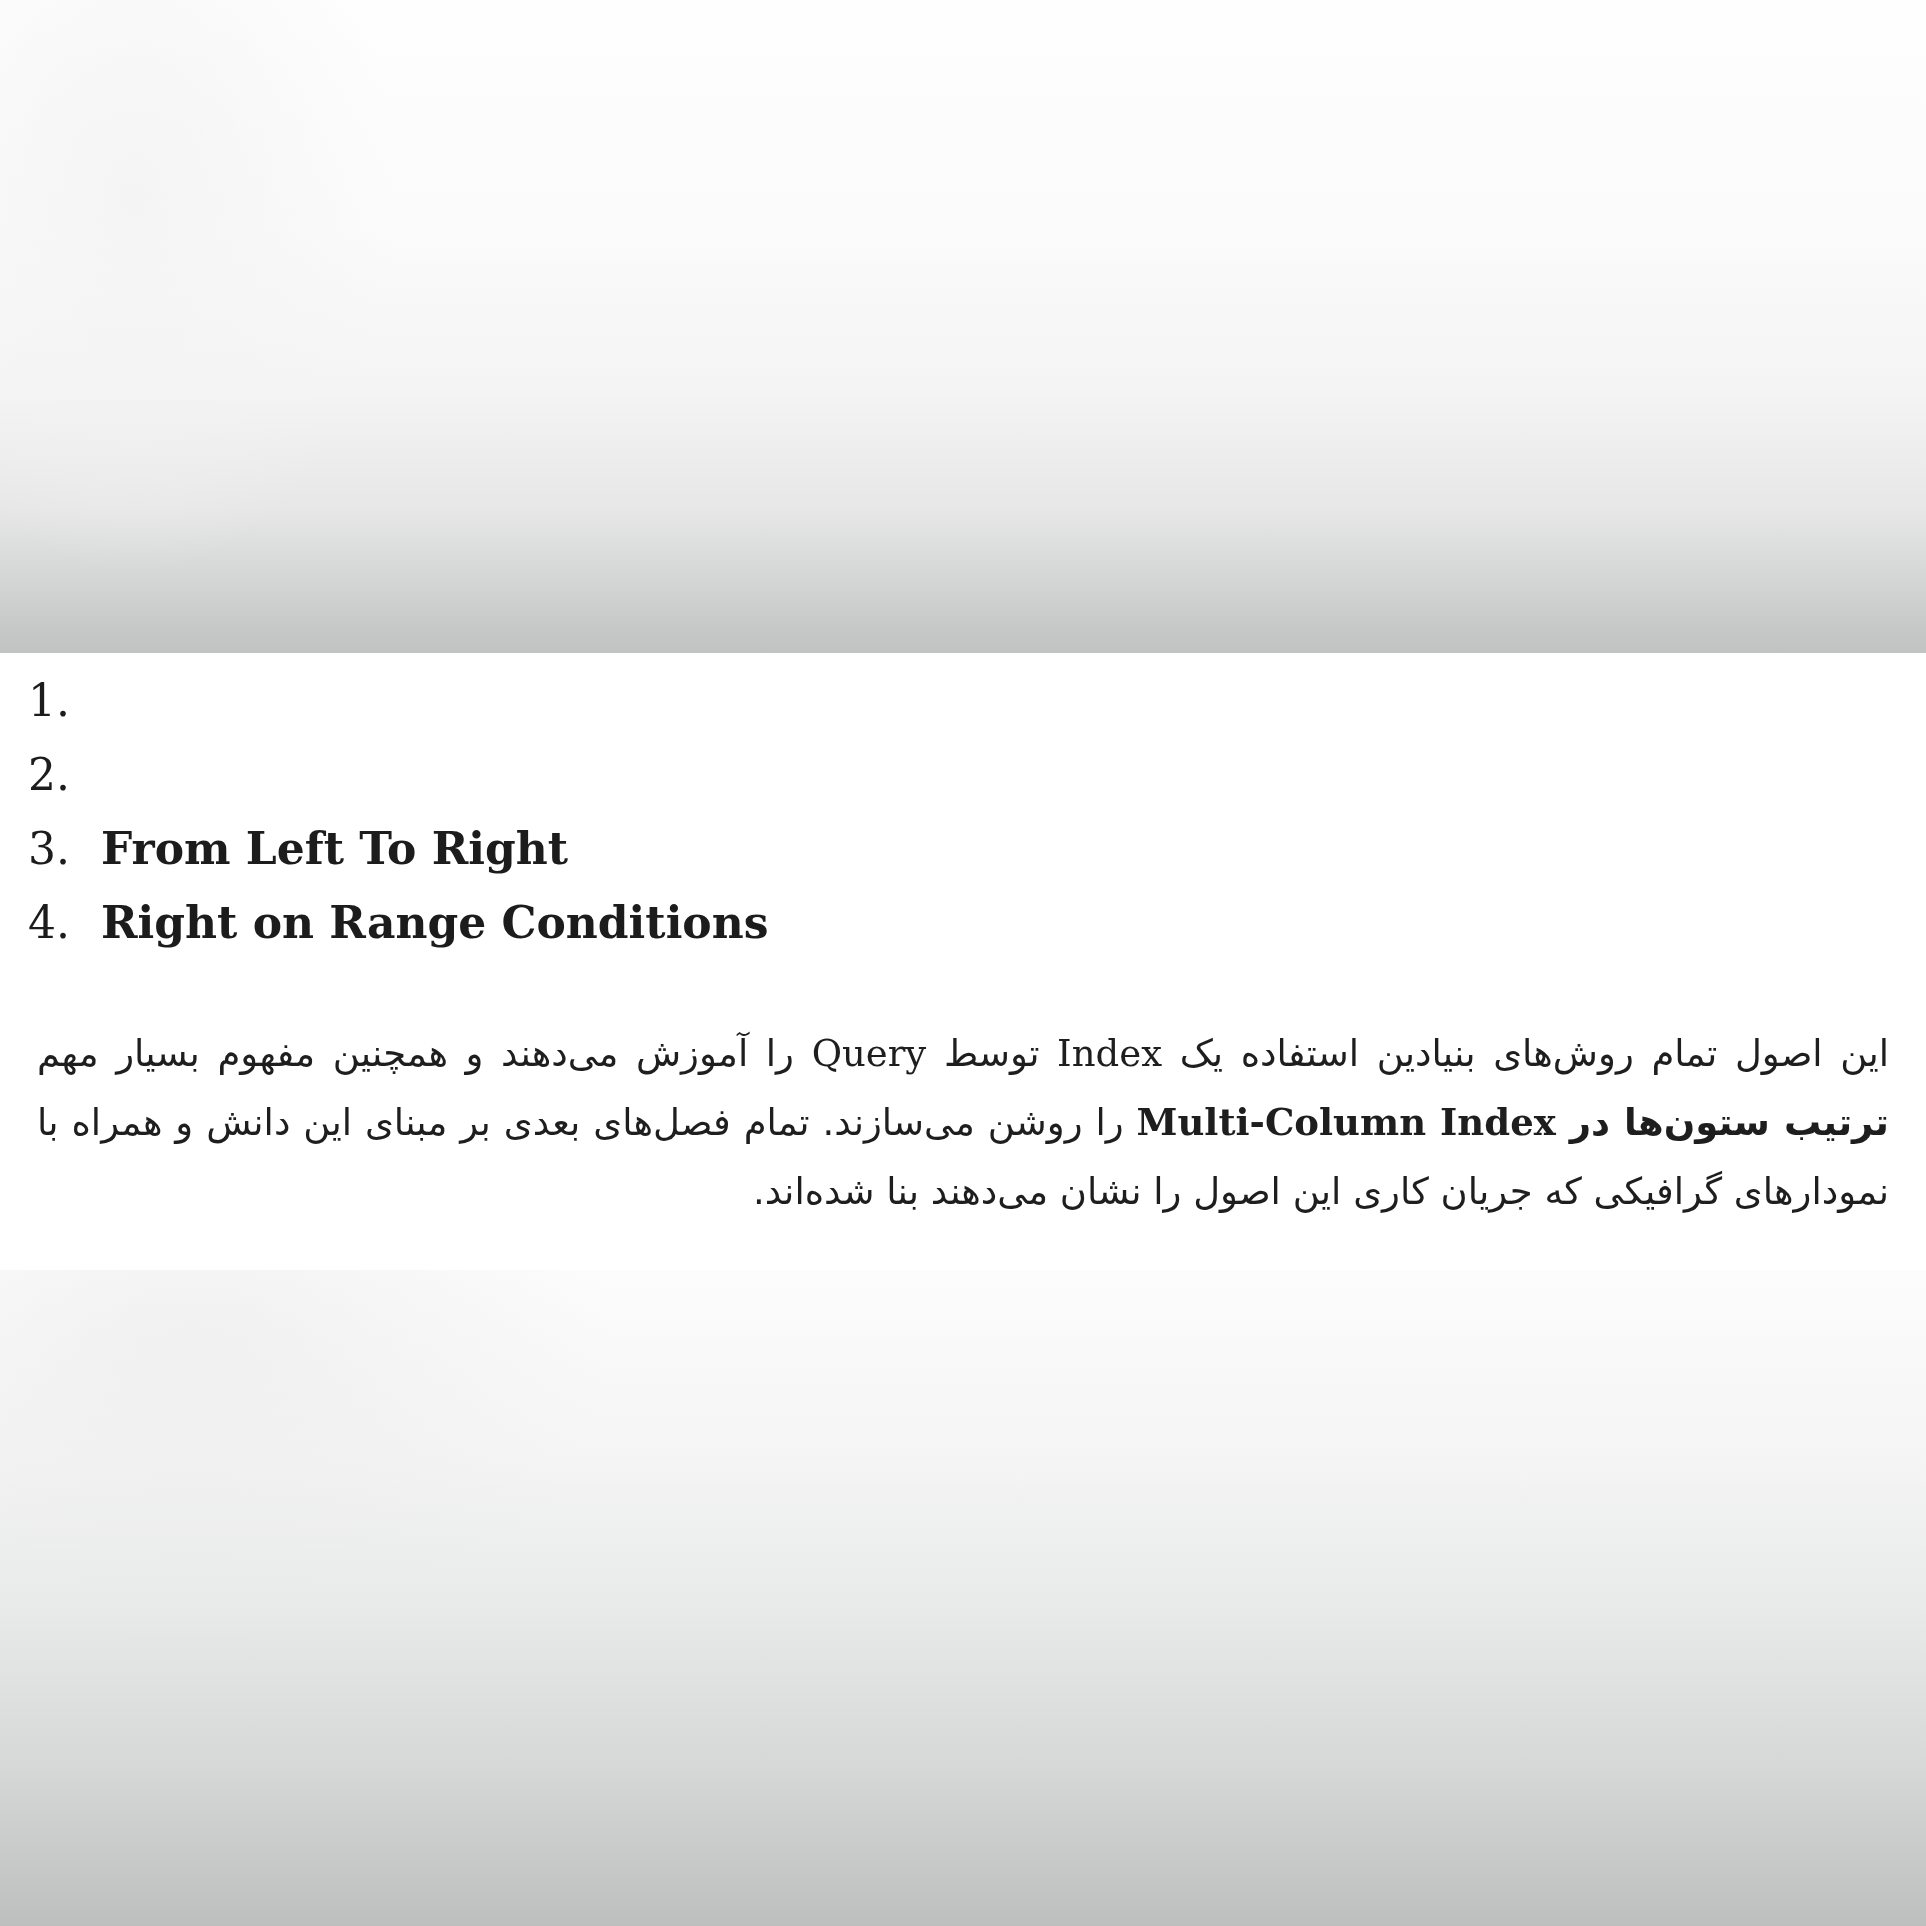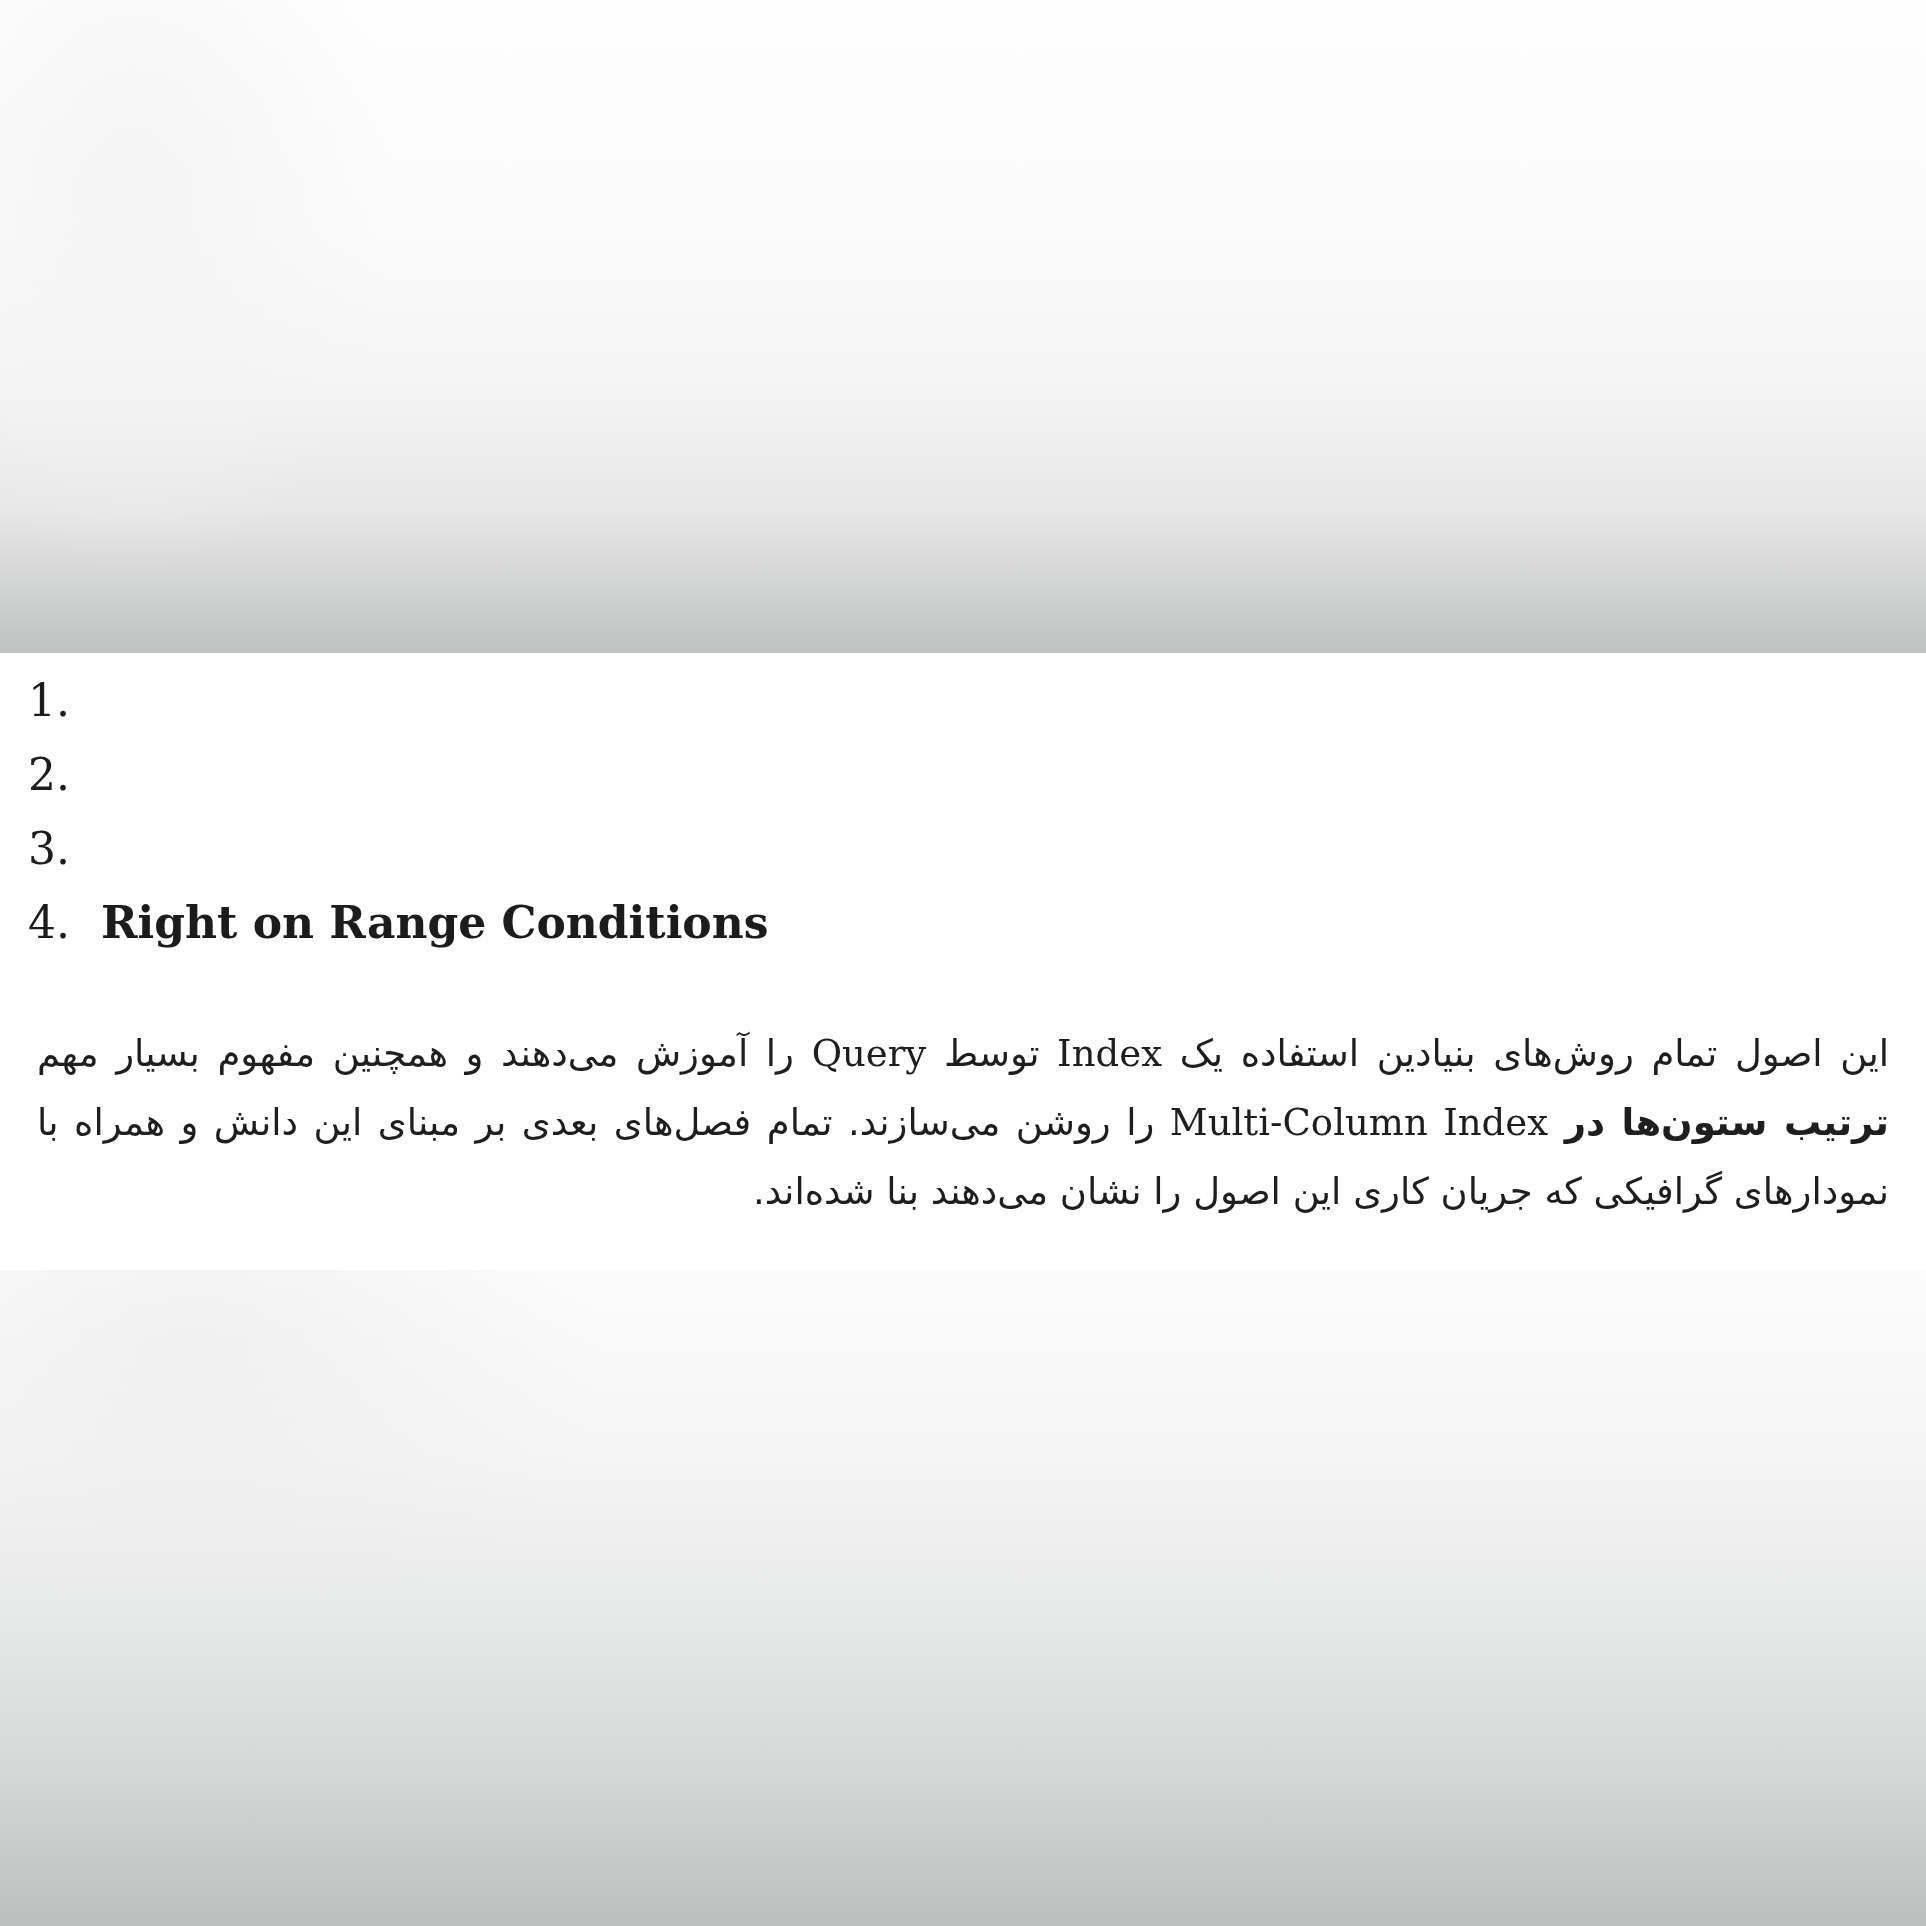--- a/index.html
+++ b/index.html
@@ -74,40 +74,41 @@
     color: #1e1e1e;
     font-family: "DejaVu Sans", "Liberation Sans", sans-serif;
   }
   .seg-fa { font-family: "DejaVu Sans", "Liberation Sans", sans-serif; }
   .seg-fa.bold { font-weight: 700; }
   .seg-latin {
     font-family: "DejaVu Serif", "Liberation Serif", serif;
     direction: ltr;
     unicode-bidi: embed;
   }
-  .seg-latin.bold { font-weight: 400; }
+  .seg-latin.bold { font-weight: 700; }
 </style>
 </head>
 <body>
 
 <div class="stage">
 
   <div class="band band-top"></div>
 
   <section class="content">
 
     <ol class="list">
       <li>
           <span class="num">1.</span>
         </li>
       <li>
           <span class="num">2.</span>
         </li>
       <li>
           <span class="num">3.</span>
+          <span class="label">From Left To Right</span>
         </li>
       <li>
           <span class="num">4.</span>
           <span class="label">Right on Range Conditions</span>
         </li>
     </ol>
 
     <p class="para" dir="rtl" lang="fa"><span class="seg-fa">این اصول تمام روش‌های بنیادین استفاده یک </span><span class="seg-latin">Index</span><span class="seg-fa"> توسط </span><span class="seg-latin">Query</span><span class="seg-fa"> را آموزش می‌دهند و همچنین مفهوم بسیار مهم </span><span class="seg-fa bold">ترتیب ستون‌ها در </span><span class="seg-latin bold">Multi-Column Index</span><span class="seg-fa"> را روشن می‌سازند. تمام فصل‌های بعدی بر مبنای این دانش و همراه با نمودارهای گرافیکی که جریان کاری این اصول را نشان می‌دهند بنا شده‌اند.</span></p>
 
   </section>

